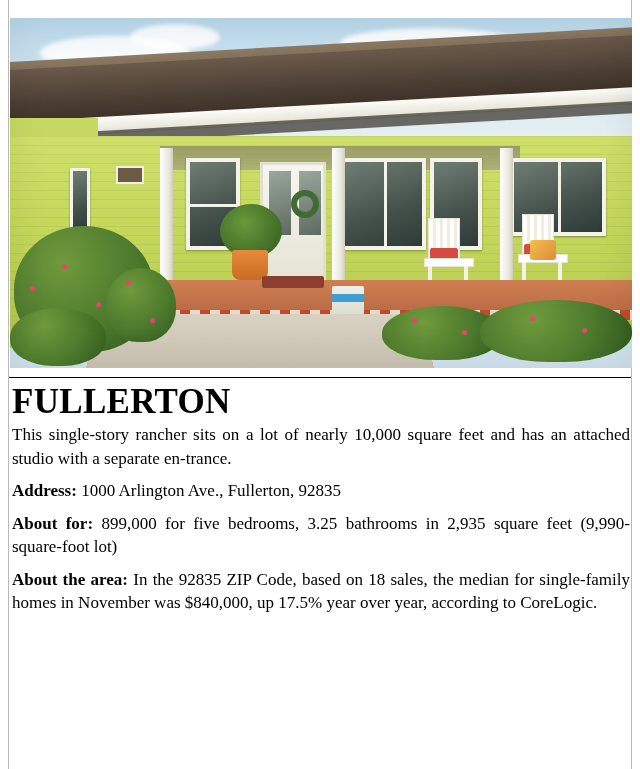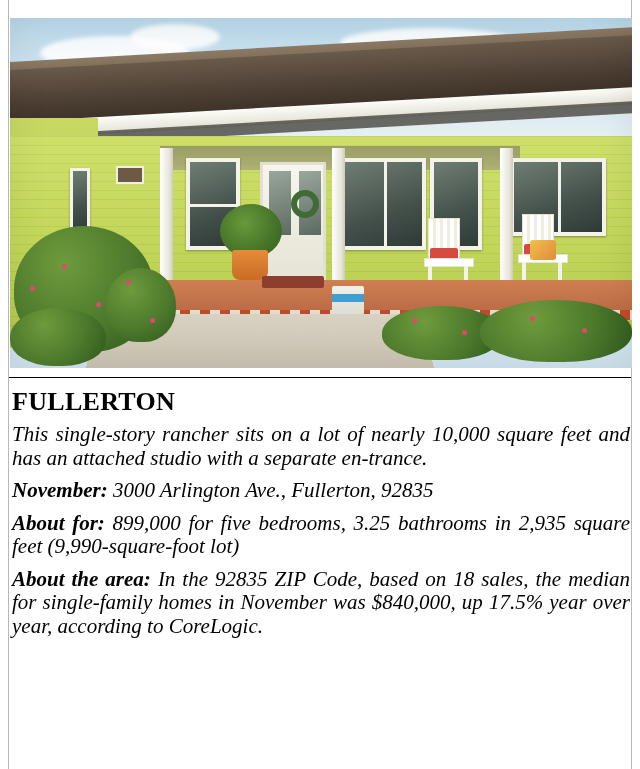--- a/index.html
+++ b/index.html
@@ -286,33 +286,32 @@
   
   .article {
     position: absolute;
     left: 12px;
     top: 387px;
     width: 618px;
   }
   h1.headline {
     font-family: "Liberation Serif", serif;
     font-weight: bold;
-    font-size: 26px;
+    font-size: 35px;
     line-height: 30px;
     letter-spacing: 0.3px;
     margin: 0 0 6px 0;
   }
   p.para {
     margin: 0 0 9px 0;
-    font-size: 21px;
+    font-size: 17px;
     line-height: 23.5px;
     text-align: justify;
     text-justify: inter-word;
     hyphens: manual;
-    font-style: italic;
   }
   p.para:last-child { margin-bottom: 8px; }
   .lede { text-align: justify; }
   .lbl { font-weight: bold; }
 </style>
 </head>
 <body>
 
 <div class="page">
 
@@ -412,22 +411,22 @@
   </div>
 
   <div class="photo-divider"></div>
 
   <div class="article">
     <h1 class="headline">FULLERTON</h1>
 
     <p class="para lede">This single-story rancher sits on a lot of nearly 10,000 square feet and has an attached studio with a separate en-trance.</p>
 
     <p class="para">
-      <span class="lbl">November:</span>
-      <span>3000 Arlington Ave., Fullerton, 92835</span>
+      <span class="lbl">Address:</span>
+      <span>1000 Arlington Ave., Fullerton, 92835</span>
     </p>
 
     <p class="para">
       <span class="lbl">About for:</span>
       <span>899,000 for five bedrooms, 3.25 bathrooms in 2,935 square feet (9,990-square-foot lot)</span>
     </p>
 
 
     <p class="para">
       <span class="lbl">About the area:</span>

